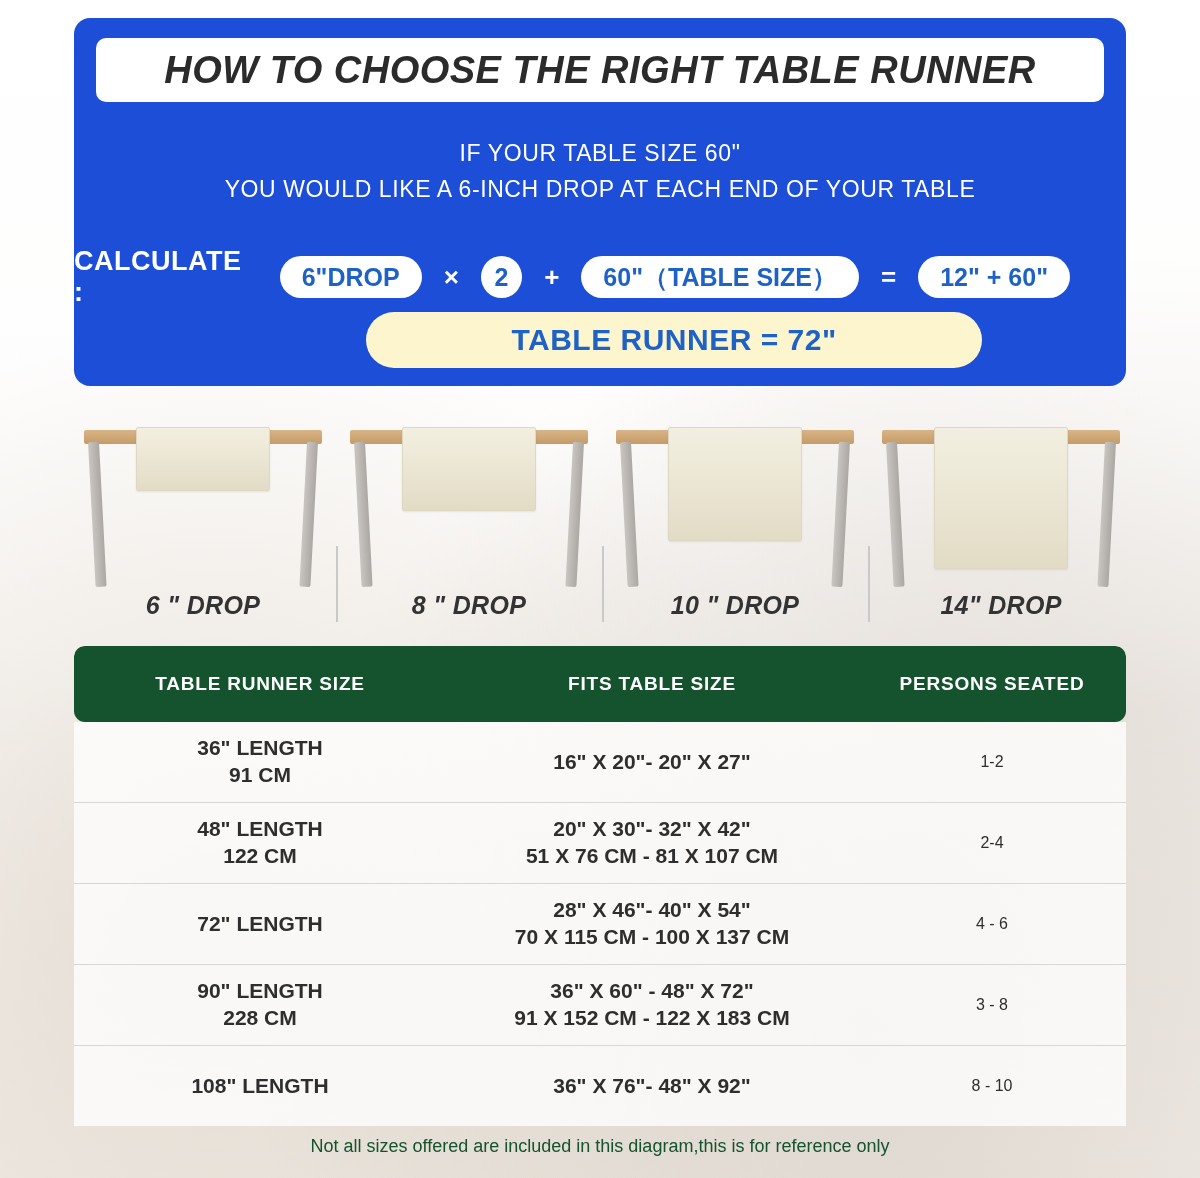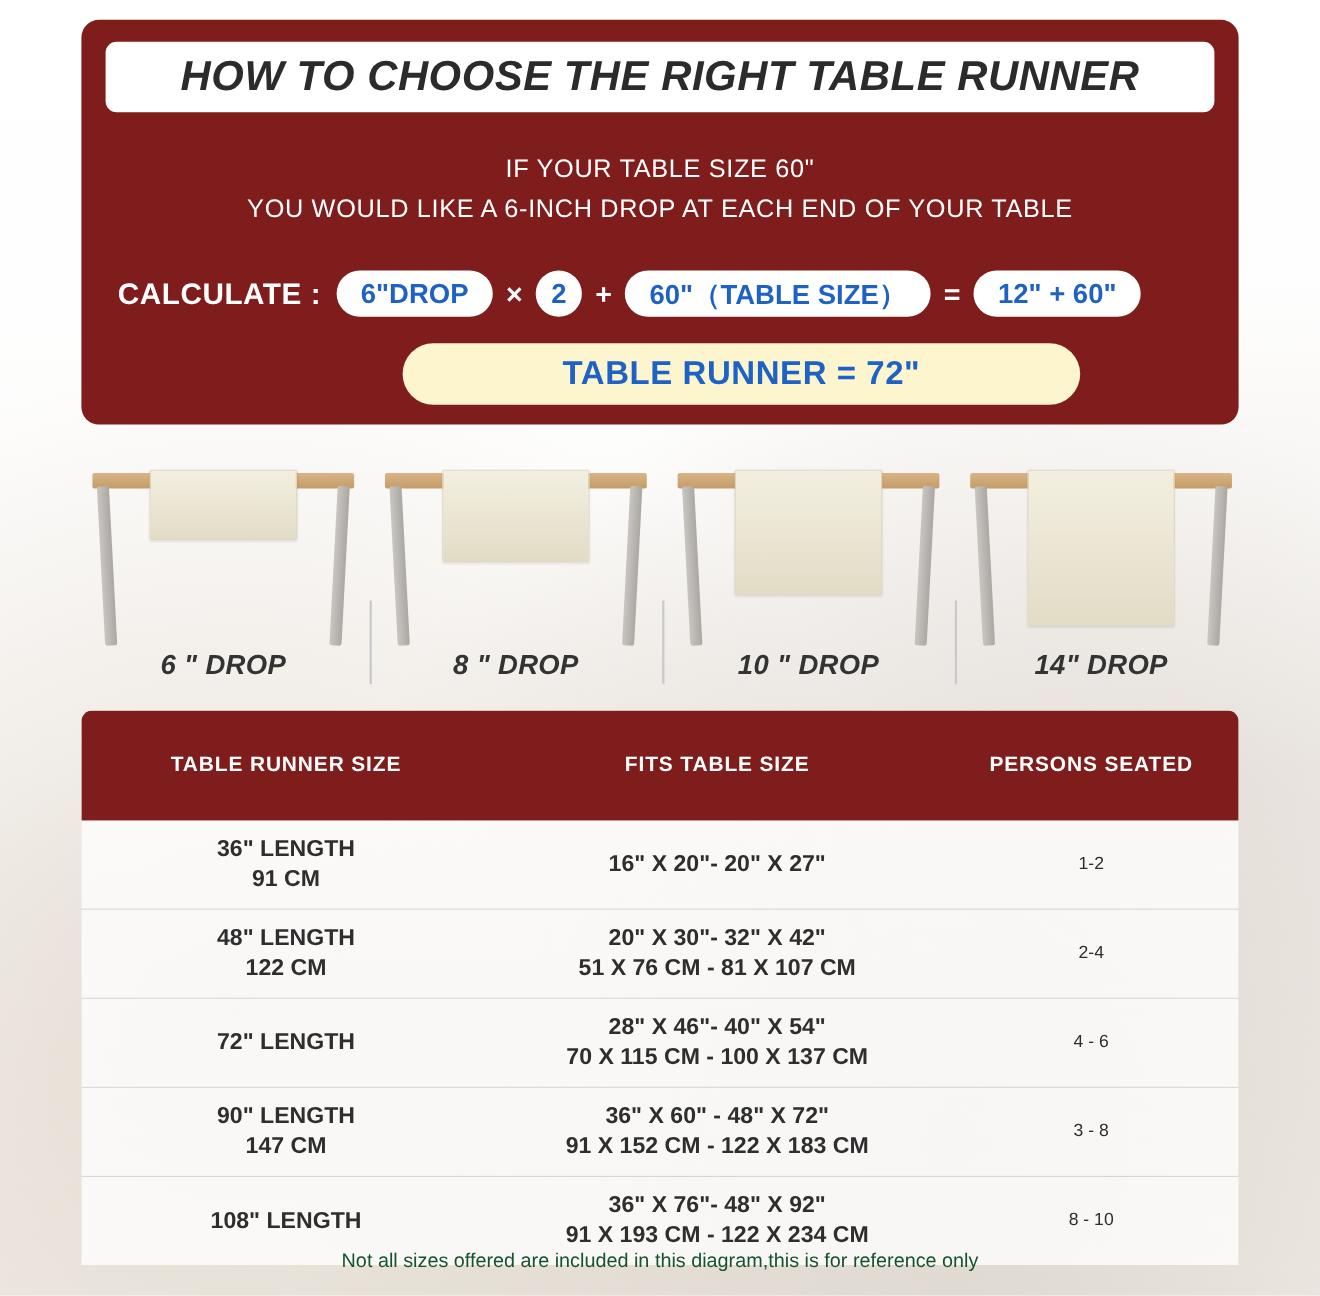--- a/index.html
+++ b/index.html
@@ -32,21 +32,21 @@
     inset: 0;
   }
 
   
   .calc-panel {
     position: absolute;
     left: 74px;
     top: 18px;
     width: 1052px;
     height: 368px;
-    background: #7f1d1d;
+    background: #1d4ed8;
     border-radius: 16px;
   }
   .title-box {
     position: absolute;
     left: 22px;
     top: 20px;
     width: 1008px;
     height: 64px;
     background: #ffffff;
     border-radius: 10px;
@@ -75,21 +75,21 @@
   .subline.l2 { top: 158px; }
 
   .calc-row {
     position: absolute;
     left: 0;
     top: 228px;
     width: 996px;
     display: flex;
     align-items: center;
     justify-content: center;
-    gap: 10px;
+    gap: 20px;
   }
   .calc-label {
     color: #ffffff;
     font-size: 27px;
     font-weight: bold;
     letter-spacing: 0.5px;
     margin-right: 4px;
   }
   .pill {
     background: #ffffff;
@@ -201,24 +201,25 @@
   
   .size-table {
     position: absolute;
     left: 74px;
     top: 646px;
     width: 1052px;
     border-radius: 10px 10px 0 0;
     overflow: hidden;
   }
   .thead {
-    background: #7f1d1d;
-    height: 100px;
-    display: flex;
-    align-items: center;
+    background: #14532d;
+    height: 76px;
+    display: flex;
+    align-items: center;
+    border-radius: 11px;
   }
   .thead .th {
     color: #ffffff;
     font-size: 19px;
     font-weight: bold;
     letter-spacing: 0.8px;
     text-align: center;
   }
   .col1 { width: 372px; }
   .col2 { width: 412px; }
@@ -361,36 +362,35 @@
         <div class="cell col2">
           <div class="ln1">28" X 46"- 40" X 54"</div>
           <div class="ln2">70 X 115 CM - 100 X 137 CM</div>
         </div>
         <div class="cell col3 persons">4 - 6</div>
       </div>
 
       <div class="trow">
         <div class="cell col1">
           <div class="ln1">90" LENGTH</div>
-          <div class="ln2">147 CM</div>
+          <div class="ln2">228 CM</div>
         </div>
         <div class="cell col2">
           <div class="ln1">36" X 60" - 48" X 72"</div>
           <div class="ln2">91 X 152 CM - 122 X 183 CM</div>
         </div>
         <div class="cell col3 persons">3 - 8</div>
       </div>
 
       <div class="trow">
         <div class="cell col1">
           <div class="ln1">108" LENGTH</div>
         </div>
         <div class="cell col2">
           <div class="ln1">36" X 76"- 48" X 92"</div>
-          <div class="ln2">91 X 193 CM - 122 X 234 CM</div>
         </div>
         <div class="cell col3 persons">8 - 10</div>
       </div>
 
     </div>
   </section>
 
   <div class="footnote">Not all sizes offered are included in this diagram,this is for reference only</div>
 
 </div>

